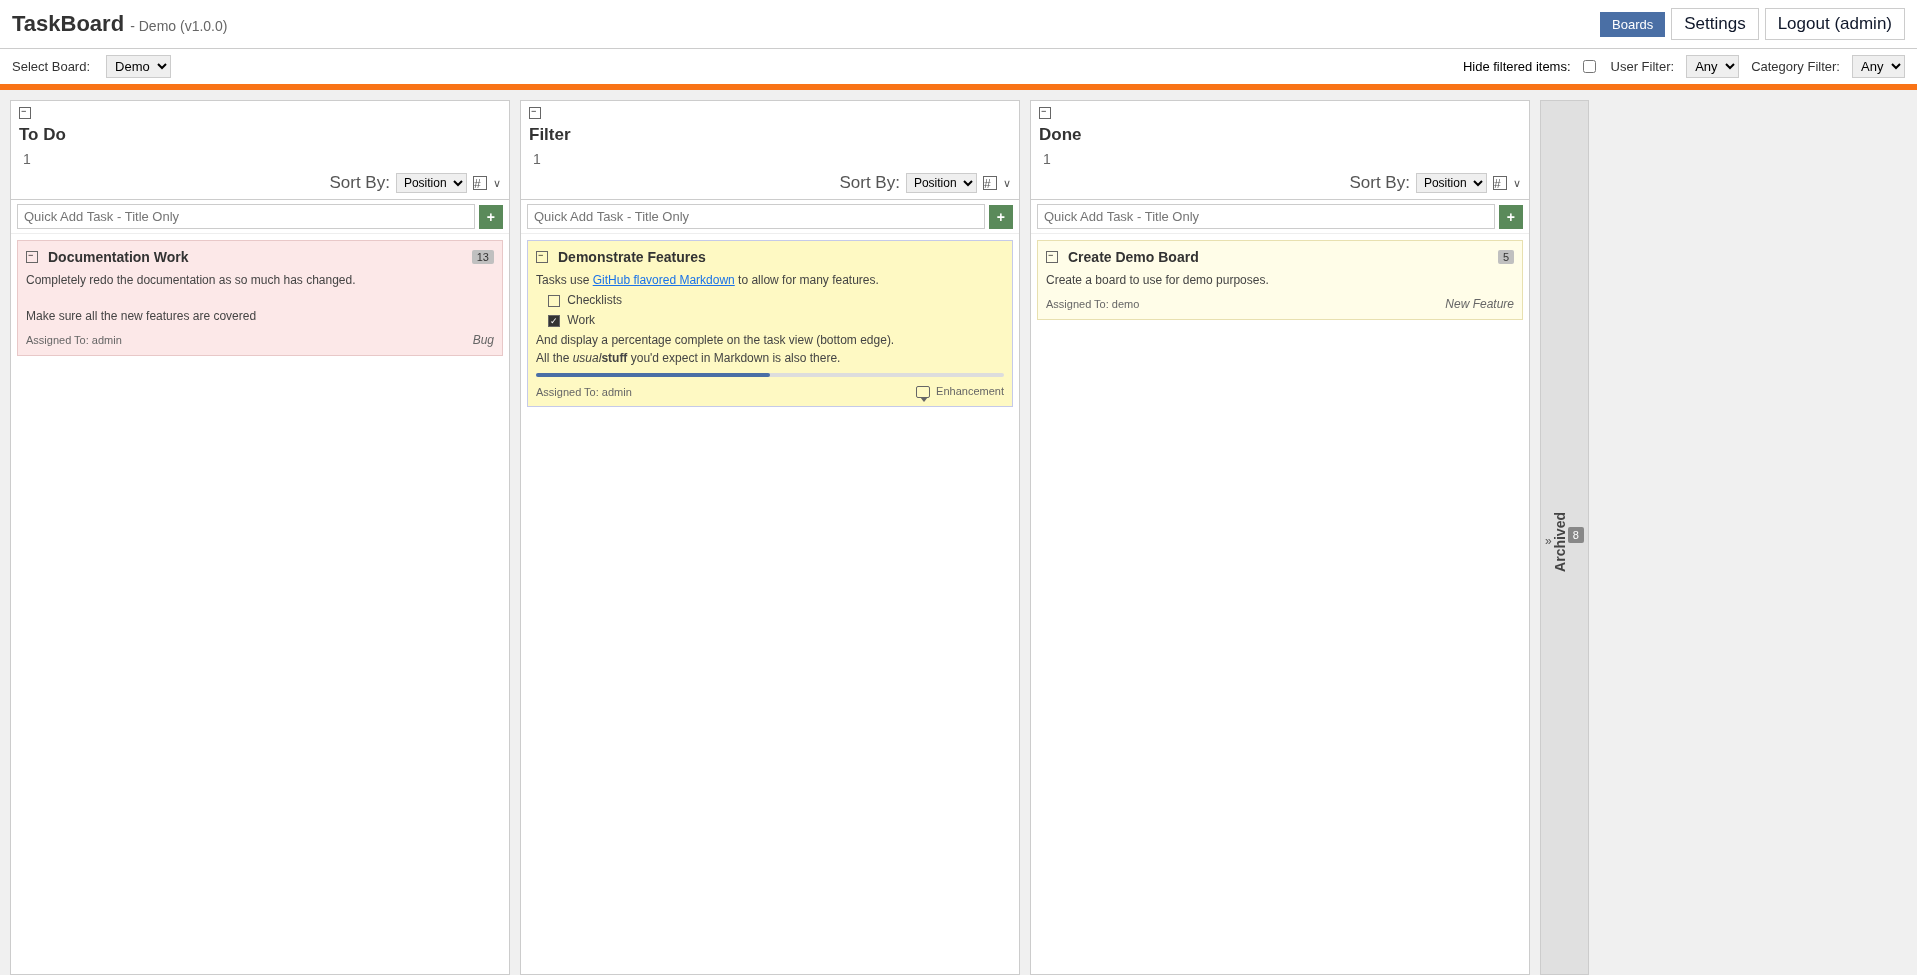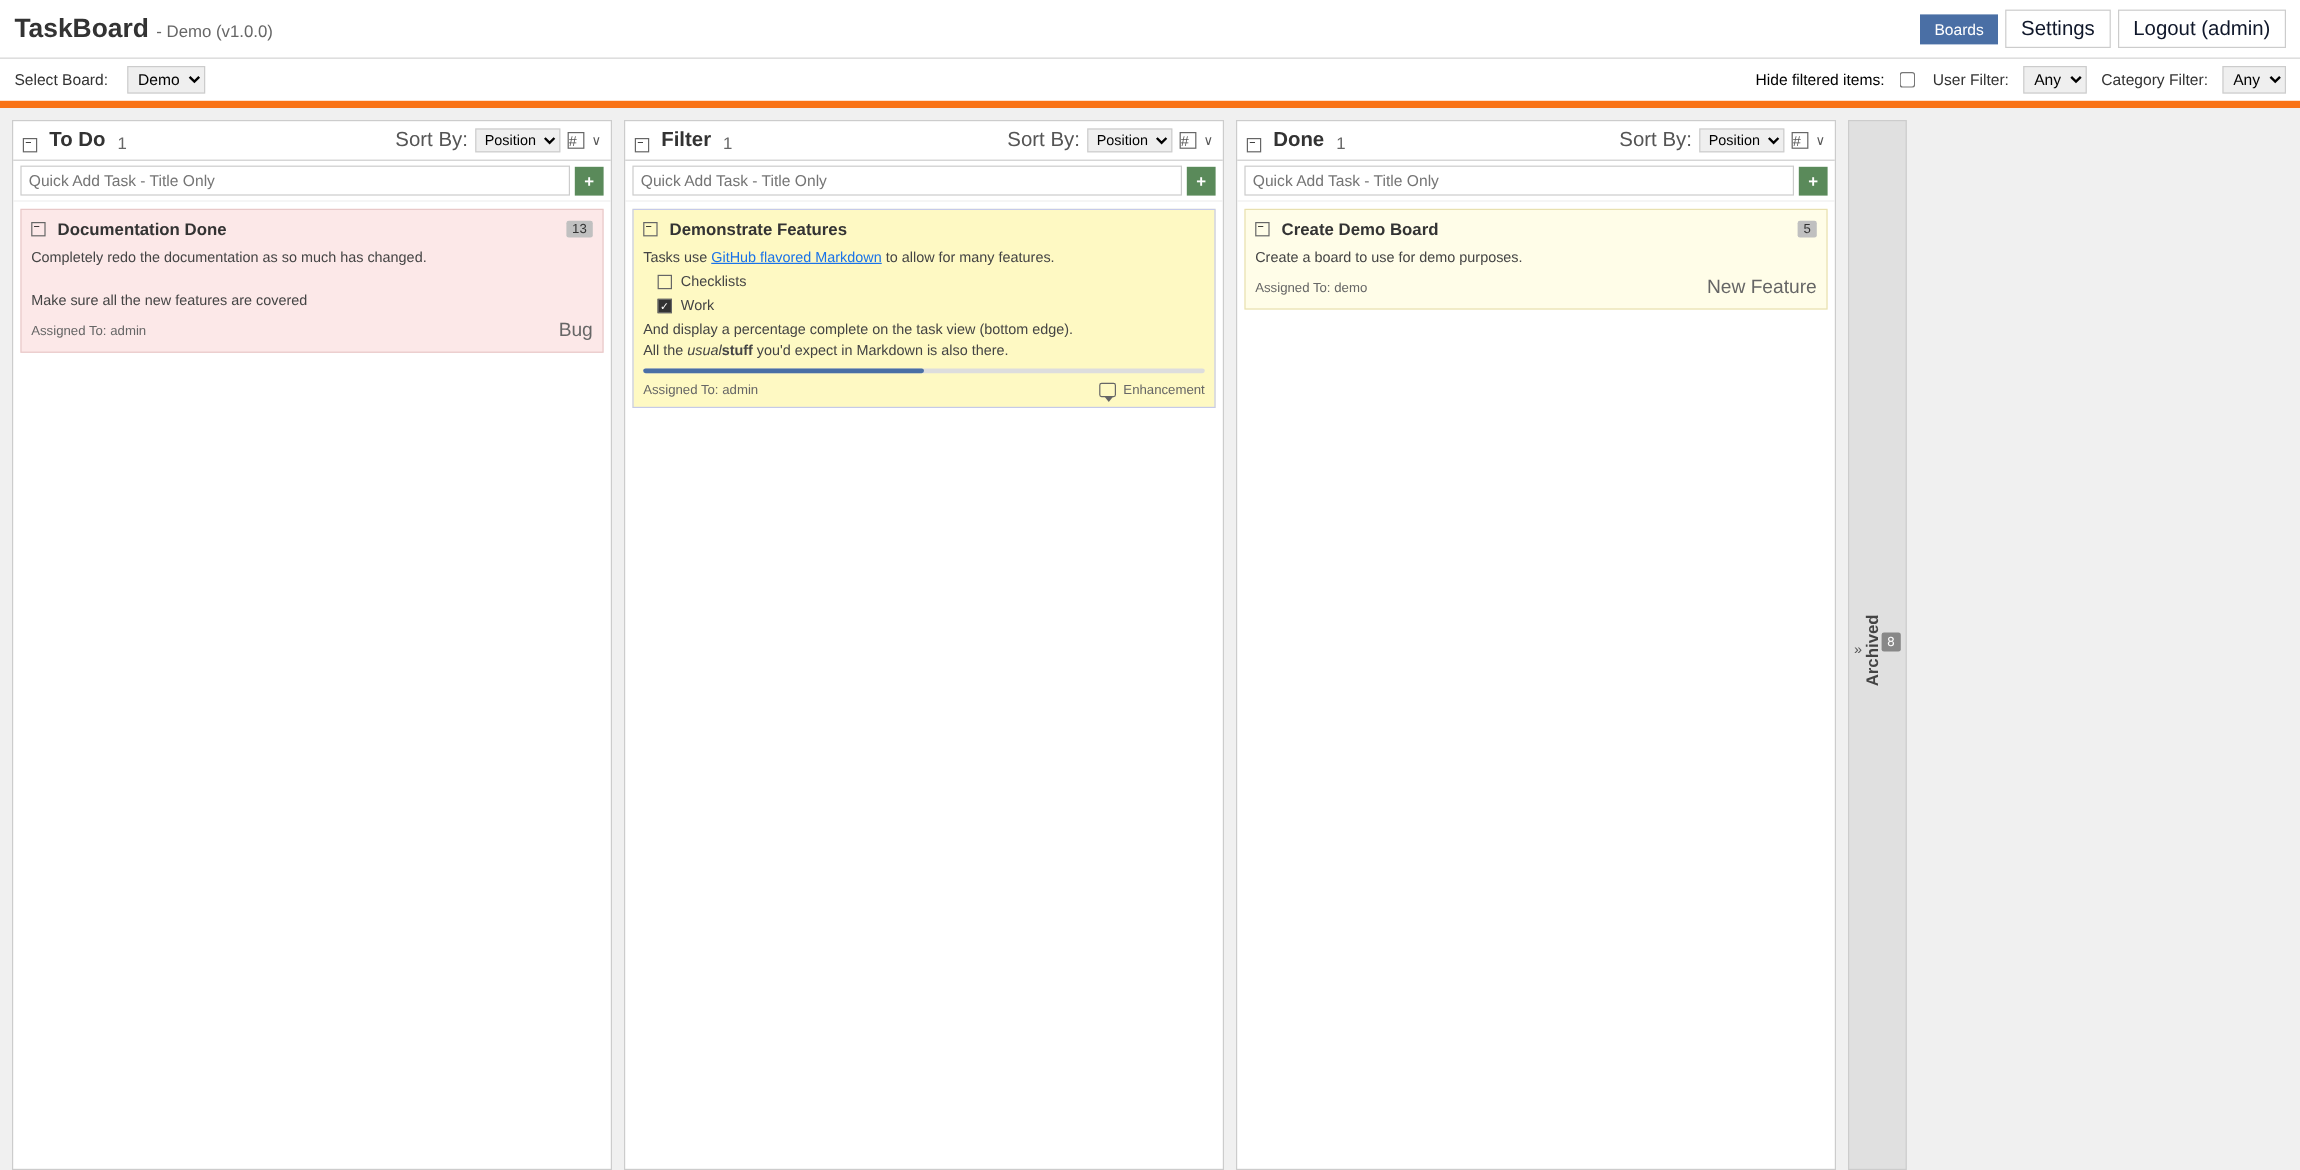--- a/index.html
+++ b/index.html
@@ -85,24 +85,25 @@
     .column {
       background: #fff;
       border: 1px solid #ccc;
       flex: 0 0 500px;
       display: flex;
       flex-direction: column;
       min-height: 0;
     }
     .column-header {
       display: flex;
-      align-items: flex-end;
+      align-items: flex-start;
       padding: 6px 8px;
       border-bottom: 1px solid #ccc;
       gap: 6px;
+      flex-direction: column;
     }
     .column-title {
       font-size: 17px;
       font-weight: bold;
       color: #333;
     }
     .column-count {
       font-size: 14px;
       color: #666;
       margin-left: 4px;
@@ -208,22 +209,23 @@
     }
     .card-footer {
       display: flex;
       align-items: center;
       justify-content: space-between;
       margin-top: 8px;
       font-size: 11px;
       color: #666;
     }
     .card-tag {
-      font-size: 16px;
+      font-size: 12px;
       color: #666;
+      font-style: italic;
     }
     .card-link {
       color: #1a73e8;
       text-decoration: underline;
       cursor: pointer;
     }
     .card-progress {
       height: 4px;
       background: #ddd;
       margin-top: 6px;
@@ -399,21 +401,21 @@
     </div>
     <div class="quick-add-row">
       <input class="quick-add-input" type="text" placeholder="Quick Add Task - Title Only" style="">
       <button class="quick-add-btn">+</button>
     </div>
     <div class="cards-area">
 
       <div class="card card-pink">
         <div class="card-header">
           <span class="minus-icon"></span>
-          <span class="card-title">Documentation Done</span>
+          <span class="card-title">Documentation Work</span>
           <span class="card-num">13</span>
         </div>
         <div class="card-body">
           <p>Completely redo the documentation as so much has changed.</p>
           <br>
           <p>Make sure all the new features are covered</p>
         </div>
         <div class="card-footer">
           <span>Assigned To: admin</span>
           <span class="card-tag">Bug</span>

